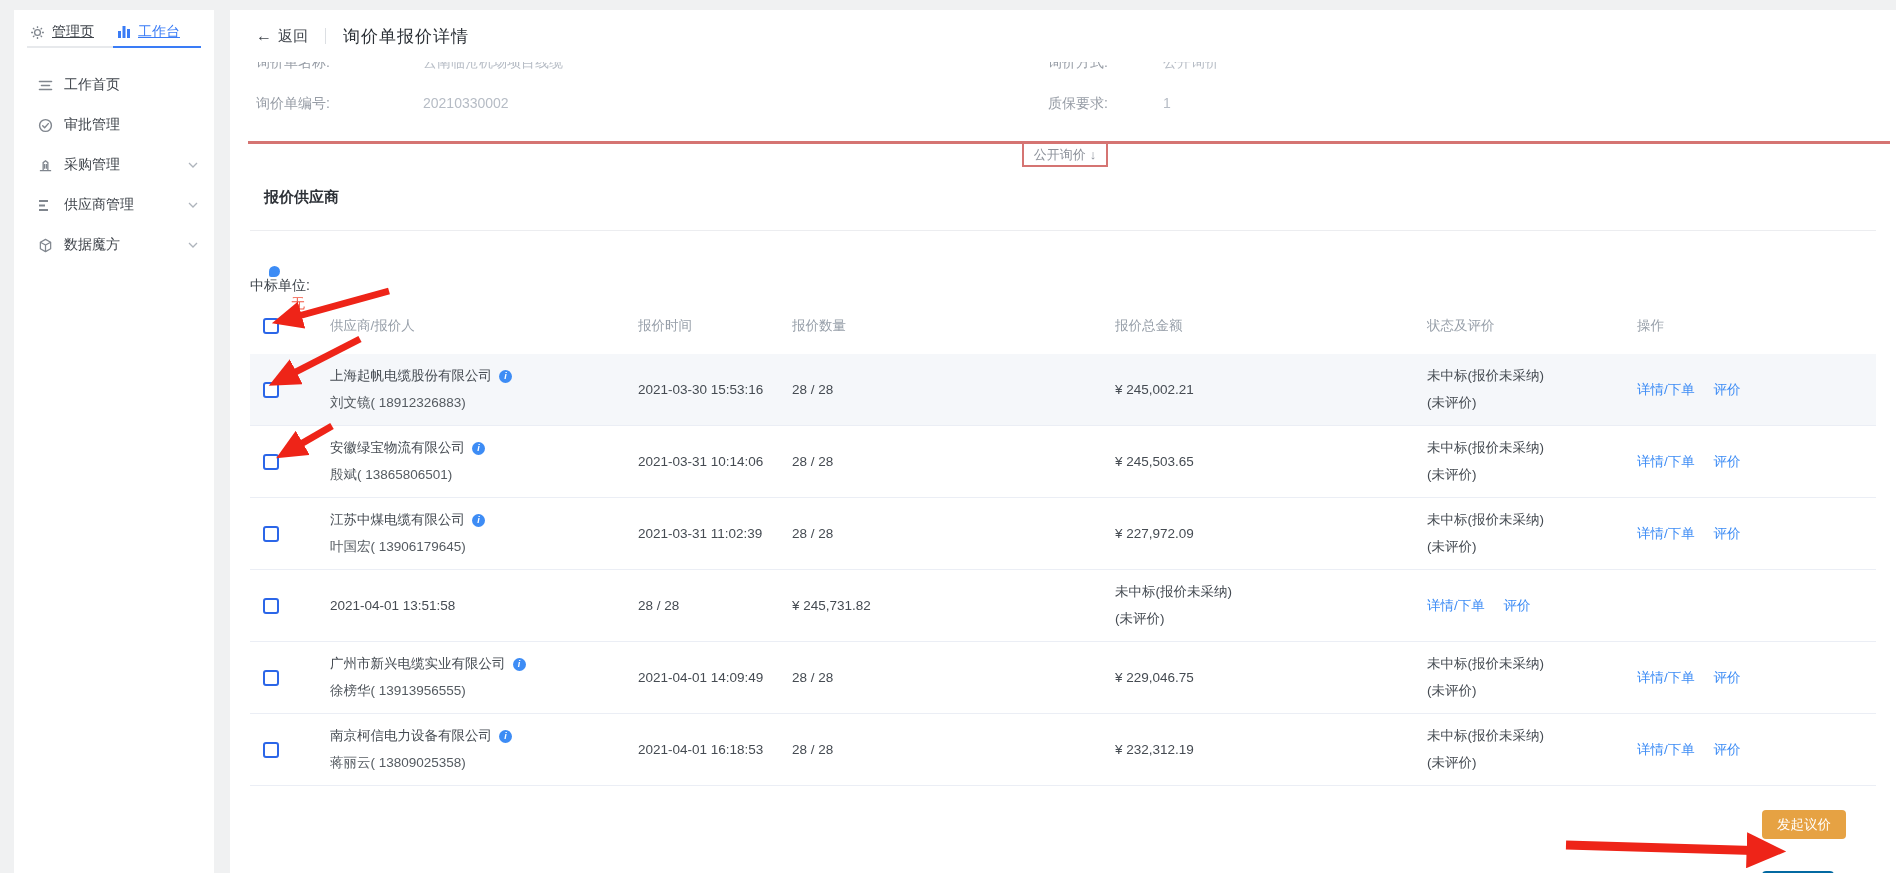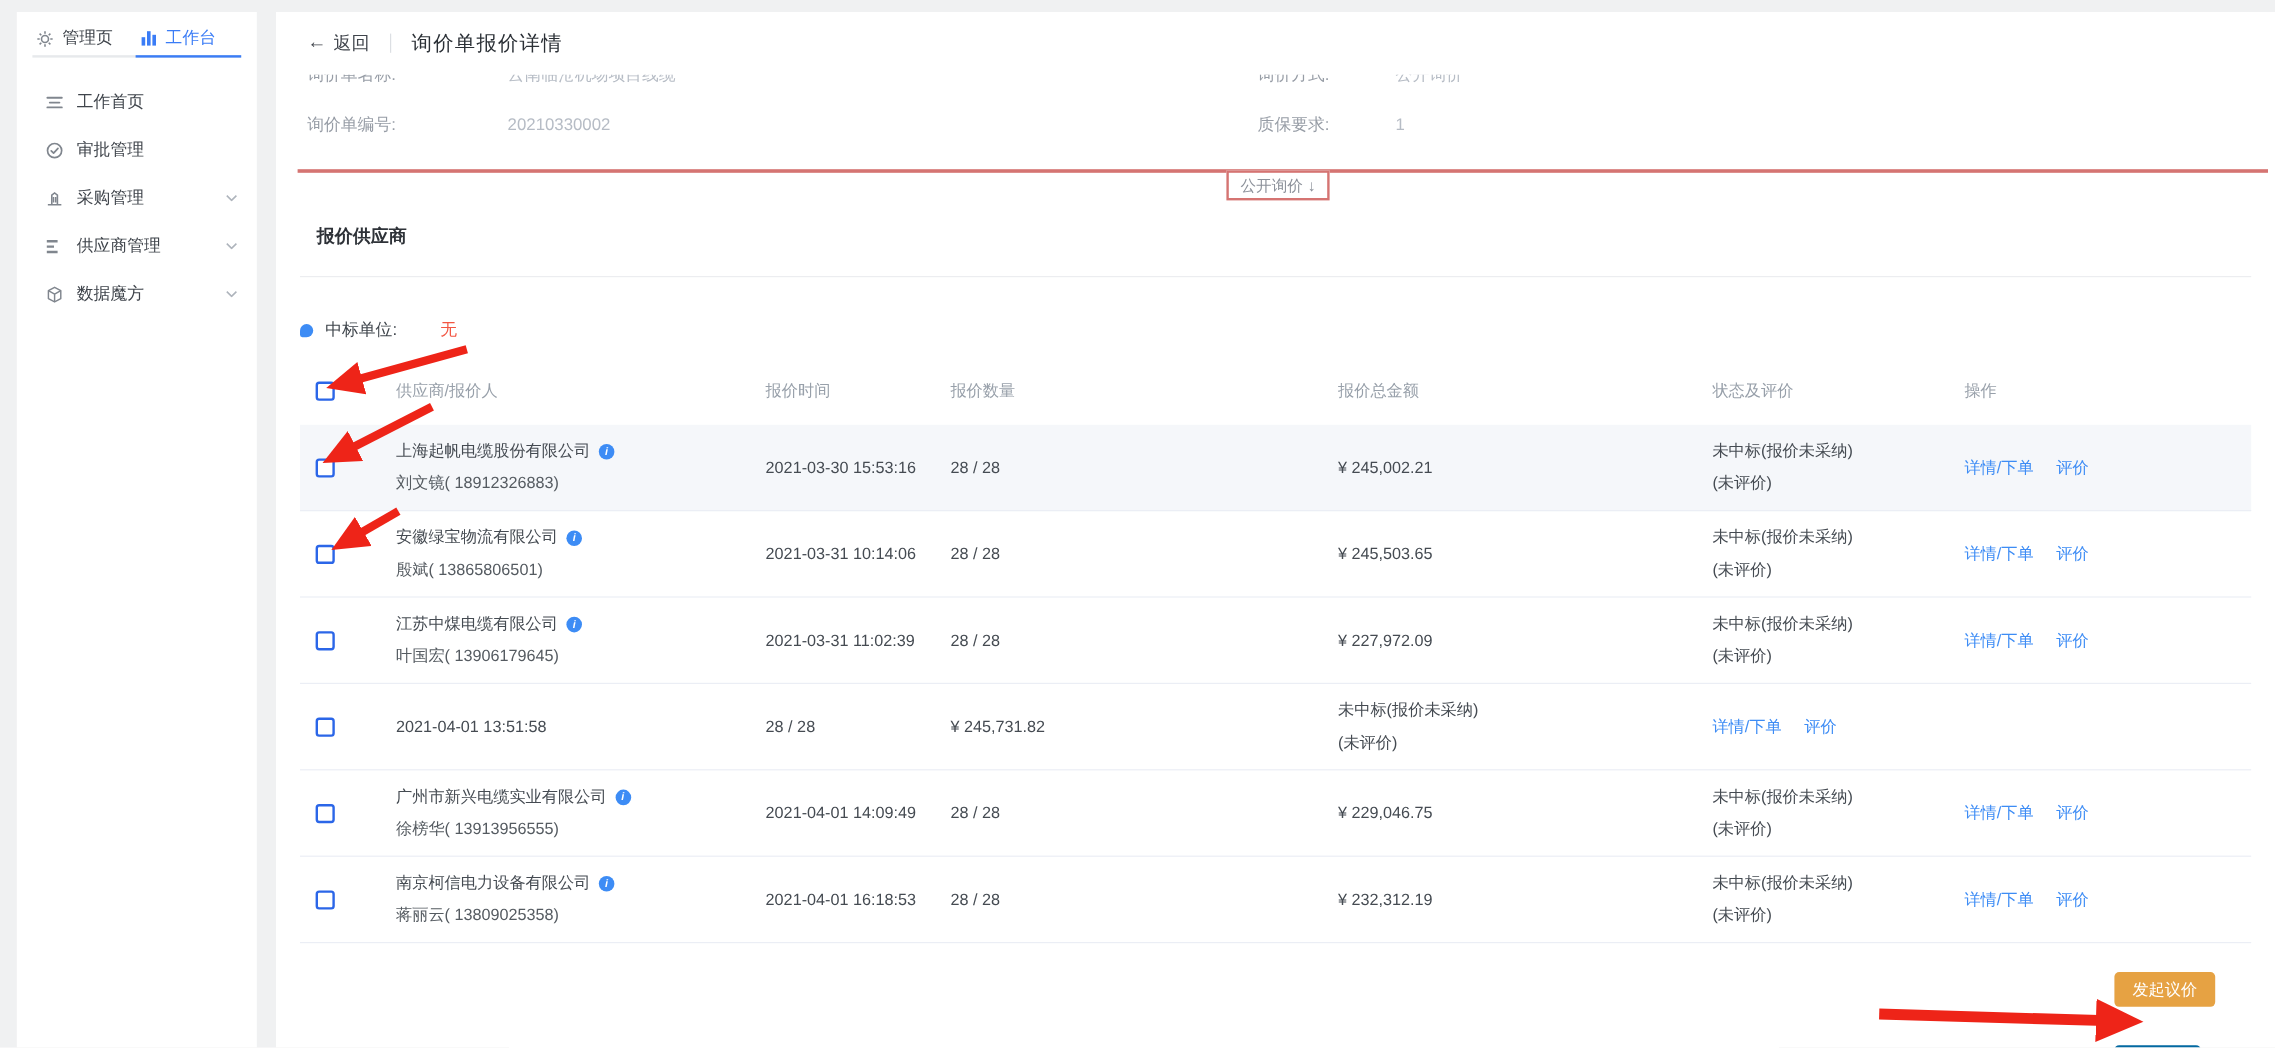--- a/index.html
+++ b/index.html
@@ -4,21 +4,21 @@
 <style>
   * { margin:0; padding:0; box-sizing:border-box; }
   html,body { width:1896px; height:873px; overflow:hidden; }
   body { font-family:"Liberation Sans","DejaVu Sans",sans-serif; background:#f0f1f2; color:#434a54; }
 
   .page { position:relative; width:1896px; height:873px; }
 
   
   .sidebar { position:absolute; left:14px; top:10px; width:200px; height:863px; background:#fff; }
   .side-tabs { display:flex; margin:8px 13px 0; height:30px; border-bottom:2px solid #e7e9ec; position:relative; }
-  .side-tab { flex:1; display:flex; align-items:center; gap:7px; font-size:14px; color:#3f444b; cursor:pointer; padding-left:3px; }
+  .side-tab { flex:1; display:flex; align-items:center; gap:7px; font-size:14px; color:#3f444b; cursor:pointer; padding-left:3px;text-decoration:underline; }
   .side-tab.active { color:#3a7cf6; }
   .side-tab.active::after { content:""; position:absolute; bottom:-2px; right:0; width:88px; height:2px; background:#3a7cf6; }
   .menu { list-style:none; margin-top:17px; }
   .menu li { height:40px; display:flex; align-items:center; gap:11px; padding-left:24px; font-size:14px; color:#3f444b; cursor:pointer; }
   .menu .chev { margin-left:auto; margin-right:16px; }
   .ic { display:inline-flex; align-items:center; justify-content:center; }
 
   
   .card { position:absolute; left:230px; top:10px; width:1666px; height:863px; background:#fff; overflow:hidden; }
   .card-header { position:relative; z-index:3; height:52px; background:#fff; display:flex; align-items:center; padding-left:26px; }
@@ -37,21 +37,21 @@
   .pos-l-lbl { left:26px; } .pos-l-val { left:193px; }
   .pos-r-lbl { left:818px; } .pos-r-val { left:933px; }
 
   
   .anno-line { position:absolute; top:131px; left:18px; width:1642px; height:3px; background:#d57472; z-index:4; }
   .expand-box { position:absolute; top:132px; left:792px; width:86px; height:25px; border:2px solid #d57472; display:flex; align-items:center; justify-content:center; gap:4px; font-size:13px; color:#8c919a; z-index:4; background:#fff; cursor:pointer; }
 
   .section-title { position:absolute; top:178px; left:34px; font-size:15px; font-weight:bold; color:#2e3238; }
   .section-divider { position:absolute; top:220px; left:20px; right:20px; height:1px; background:#ecedf0; }
 
-  .winner-row { position:absolute; top:256px; left:20px; display:flex; align-items:center; font-size:14px; }
+  .winner-row { position:absolute; top:256px; left:20px; display:flex; align-items:center; font-size:14px;flex-direction:column; }
   .pin { width:11px; height:11px; border-radius:50% 50% 50% 2px; background:#3d8cf5; margin-right:10px; }
   .winner-lbl { color:#3e444b; }
   .winner-val { color:#f25643; margin-left:36px; }
 
   
   .s-table { position:absolute; top:288px; left:20px; width:1626px; }
   .t-grid { display:grid; grid-template-columns:70px 308px 154px 323px 312px 210px 1fr; align-items:center; }
   .t-head { height:56px; font-size:13.5px; color:#98a0aa; }
   .t-head > div { padding-left:10px; }
   .t-row { height:72px; border-bottom:1px solid #ebeef5; font-size:13.5px; color:#454b52; }

